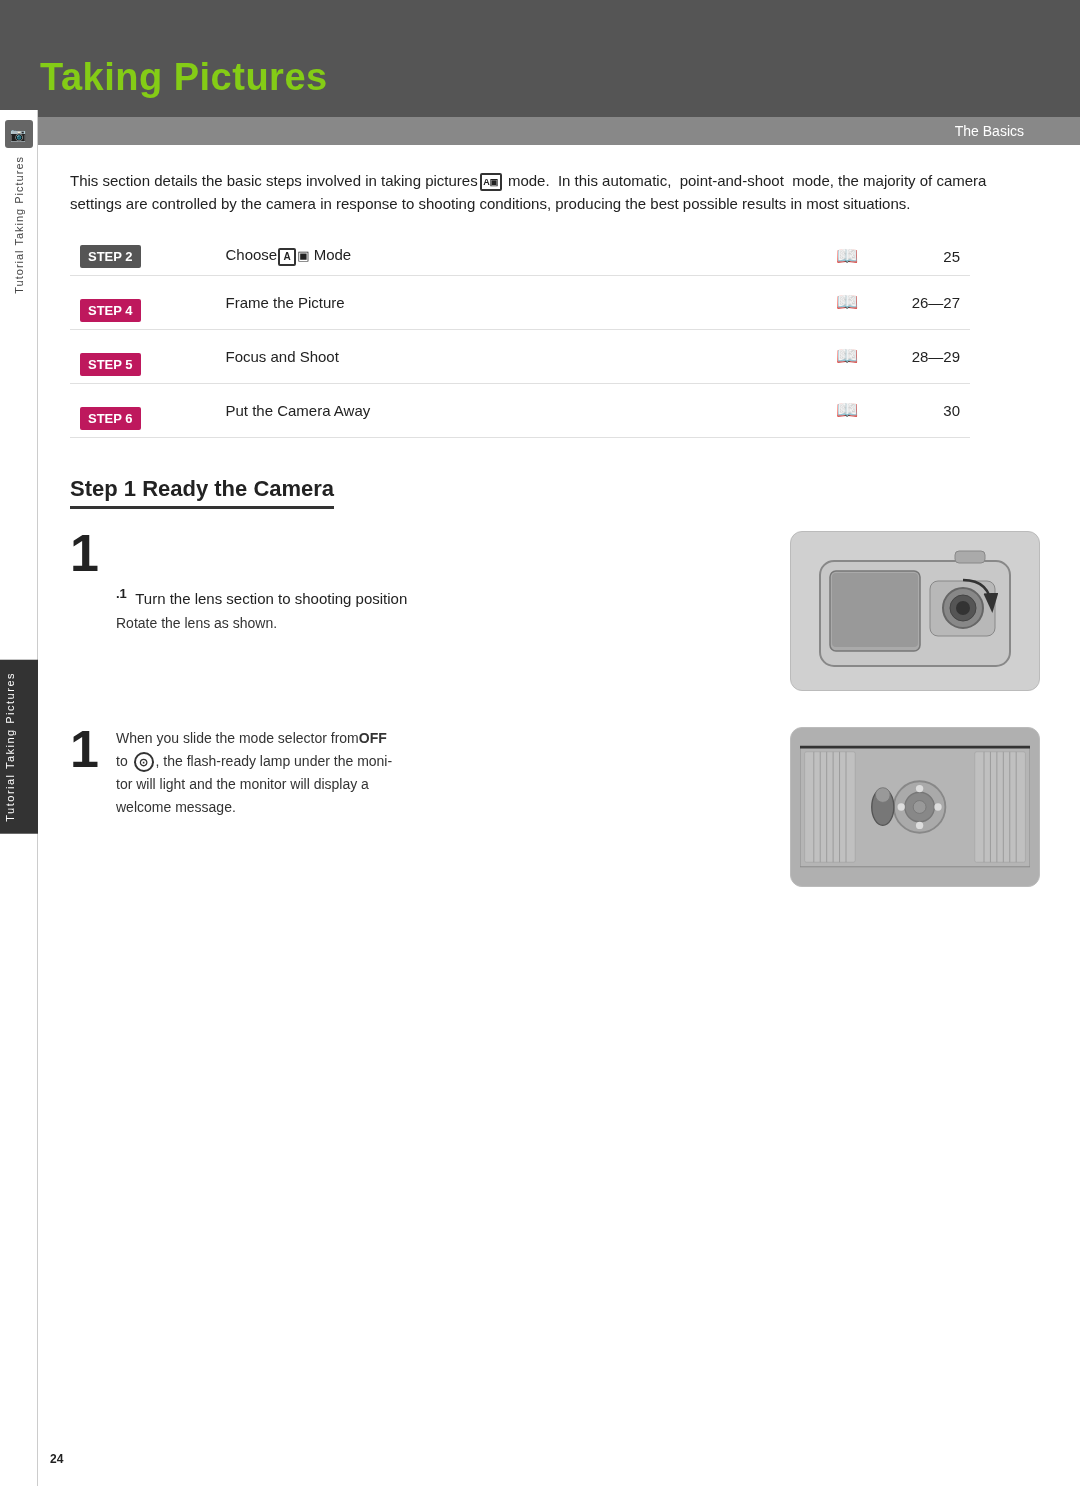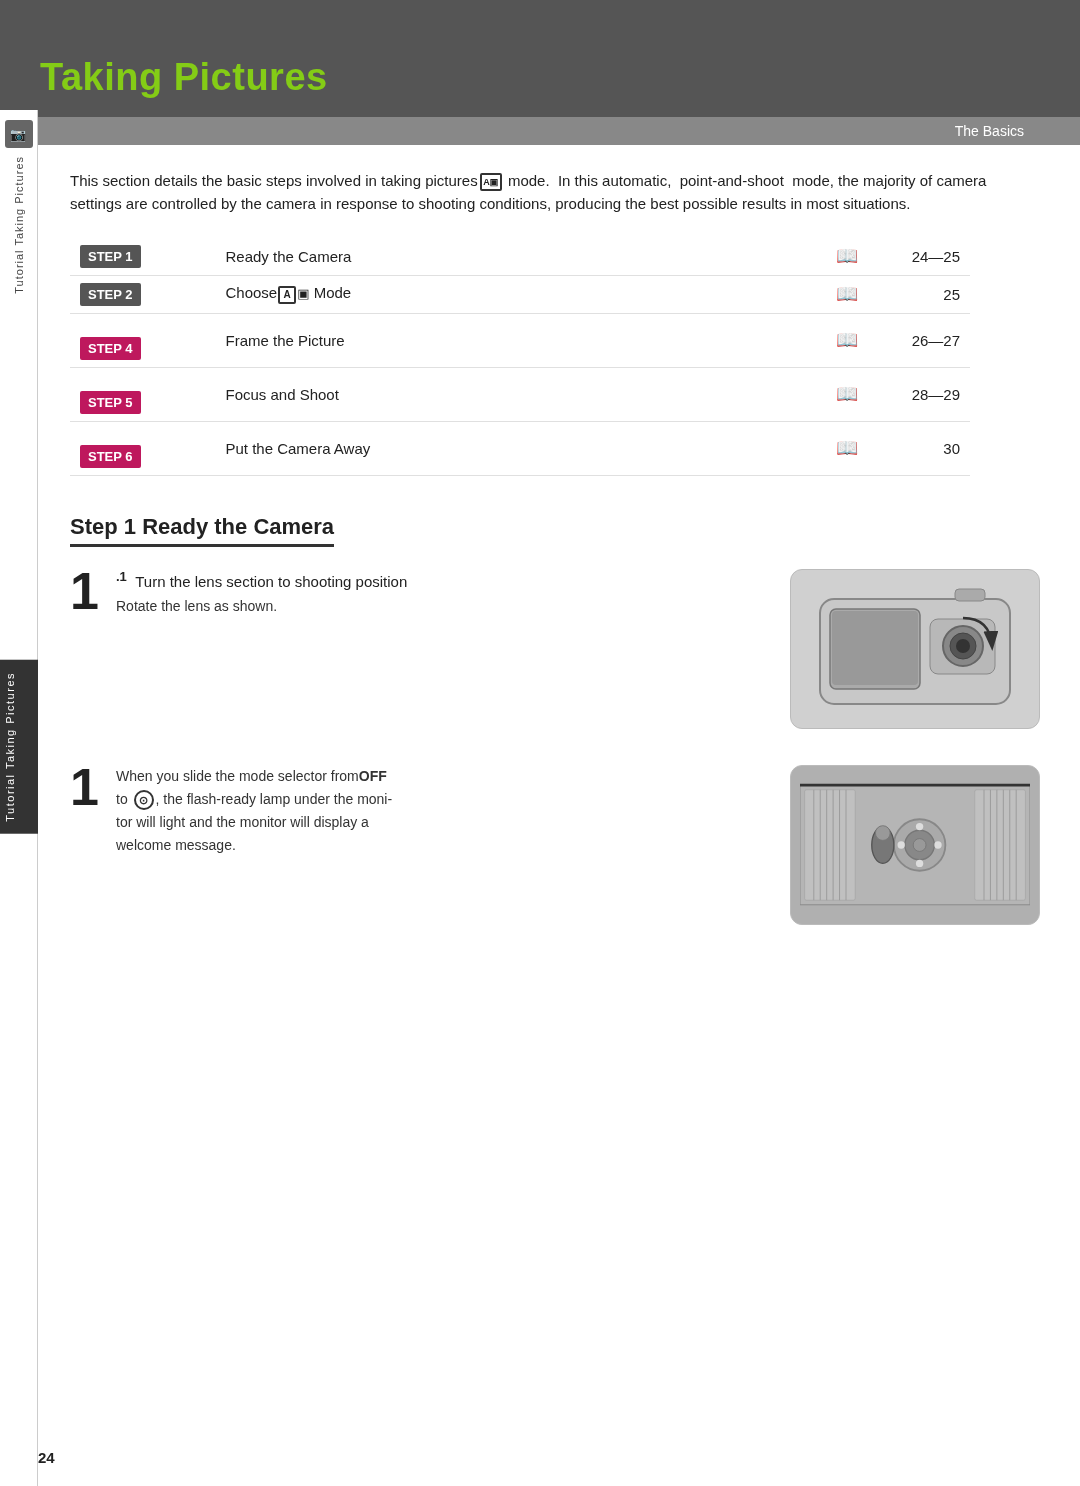--- a/index.html
+++ b/index.html
@@ -168,22 +168,22 @@
       margin-top: -4px;
     }
     .step-content-block {
       flex: 1;
     }
 
     
     .page-footer {
       position: absolute;
       bottom: 20px;
-      left: 38px;
-      font-size: 15px;
+      left: 50px;
+      font-size: 12px;
       font-weight: bold;
       color: #222;
     }
 
     .mode-icon {
       display: inline-block;
       width: 18px;
       height: 18px;
       border: 2px solid #333;
       border-radius: 2px;
@@ -217,26 +217,20 @@
   <p class="intro-text">
     This section details the basic steps involved in taking pictures<span style="display:inline-block;width:22px;height:18px;border:2px solid #333;border-radius:2px;vertical-align:middle;font-size:9px;text-align:center;line-height:14px;font-weight:bold;margin:0 2px;">A▣</span> mode.&nbsp; In
     this automatic,&nbsp; point-and-shoot&nbsp; mode, the majority of camera settings are
     controlled by the camera in response to shooting conditions, producing the
     best possible results in most situations.
   </p>
 
   
   <table class="steps-table">
     <tbody>
-      <tr>
-        <td class="step-label-cell"><span class="step-badge">STEP 1</span></td>
-        <td class="step-desc">Ready the Camera</td>
-        <td class="step-icon">📖</td>
-        <td class="step-page">24—25</td>
-      </tr>
       <tr>
         <td class="step-label-cell"><span class="step-badge">STEP 2</span></td>
         <td class="step-desc">Choose<span class="mode-icon">A</span><span style="font-size:13px;">▣</span> Mode</td>
         <td class="step-icon">📖</td>
         <td class="step-page">25</td>
       </tr>
       <tr>
         <td class="step-label-cell"><span class="step-badge dark">STEP 4</span></td>
         <td class="step-desc">Frame the Picture</td>
         <td class="step-icon">📖</td>
@@ -257,21 +251,21 @@
     </tbody>
   </table>
 
   
   <div class="section-heading">Step 1 Ready the Camera</div>
 
   
   <div class="step-row-inner">
     <div class="step-big-num">1</div>
     <div class="step-content-block">
-      <div style="display:flex; align-items:flex-start; gap:30px;">
+      <div style="display:flex; align-items:center; gap:30px;">
         <div style="flex:1;">
           <div style="font-size:15px; font-weight:normal; margin-bottom:6px;">
             <span style="font-size:13px; vertical-align:super; font-weight:bold;">.1</span>
             &nbsp;<span>Turn the lens section to shooting position</span>
           </div>
           <div style="font-size:14px; color:#333; line-height:1.55;">Rotate the lens as shown.</div>
         </div>
 
         <div class="camera-img-box">
           <svg viewBox="0 0 230 150" xmlns="http://www.w3.org/2000/svg">

